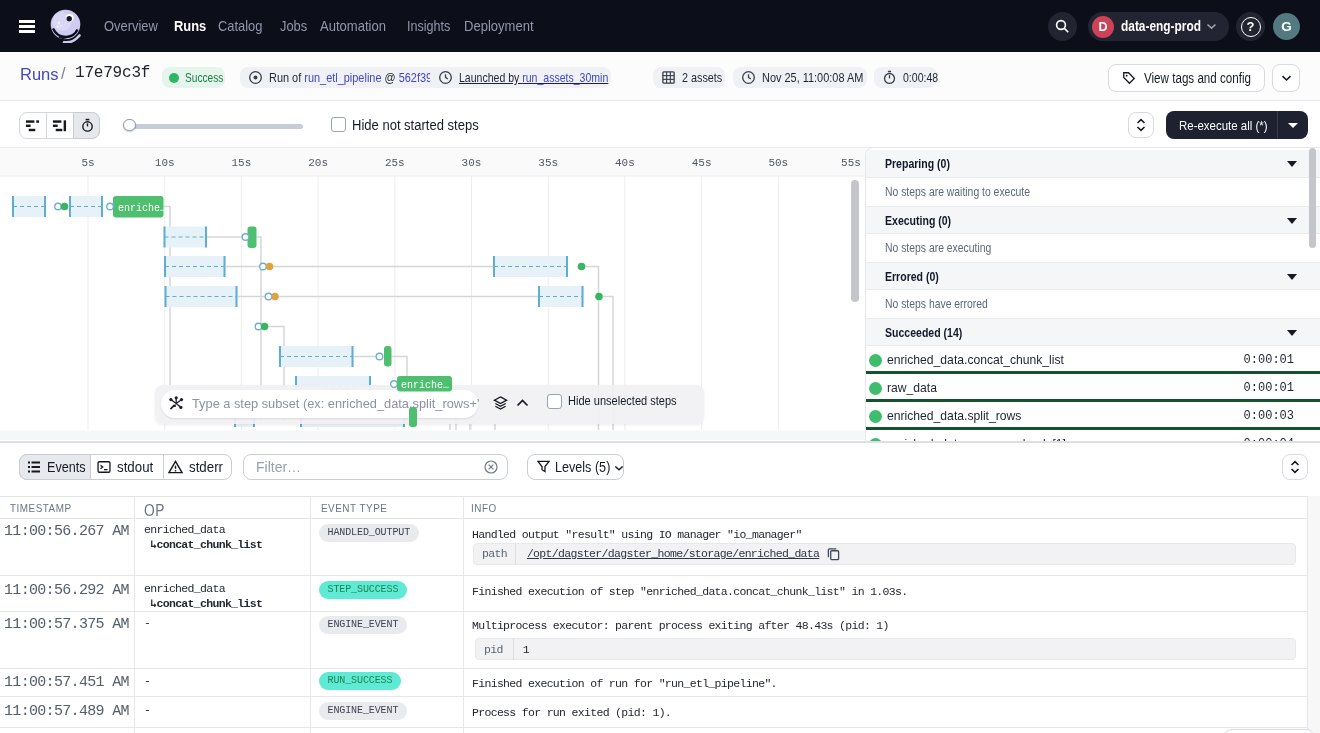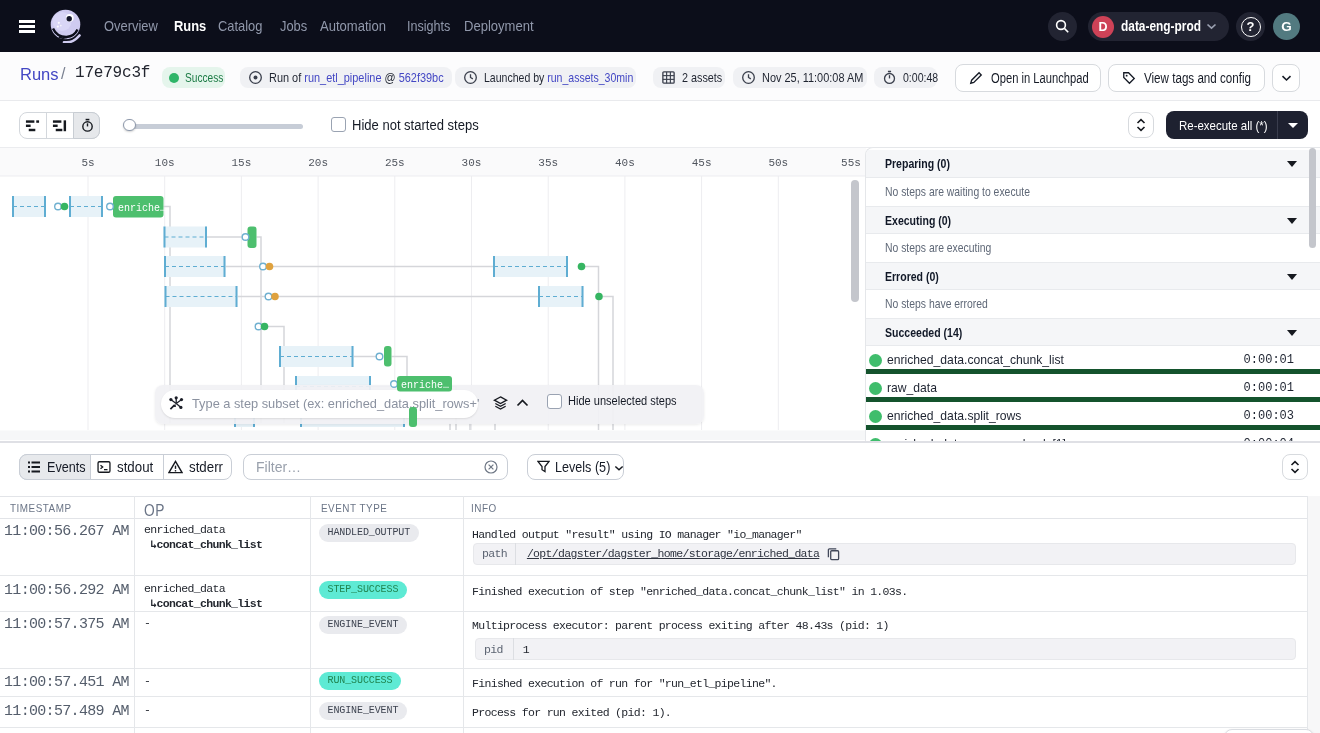--- a/index.html
+++ b/index.html
@@ -27,21 +27,21 @@
 
   
   #gantt { position:absolute; left:0; top:148px; width:866px; height:292px; overflow:hidden; }
 
   
   #rpanel { position:absolute; left:865px; top:147px; width:455px; height:295px; background:#fff; border-left:1px solid #e5e7ea; border-top:1px solid #e5e7ea; border-top-left-radius:8px; overflow:hidden; }
   .phead { position:relative; height:28px; background:#f5f6f8; border-top:1px solid #e8eaed; border-bottom:1px solid #e8eaed; font-size:13.5px; font-weight:700; color:#111827; line-height:27px; padding-left:19px; }
   .phead:first-child { border-top:none; }
   .prow { position:relative; height:28px; font-size:13.5px; color:#5f6877; line-height:28px; padding-left:19px; }
   .caret-down { position:absolute; right:23px; top:11px; width:0; height:0; border-left:5.5px solid transparent; border-right:5.5px solid transparent; border-top:6px solid #16191f; }
-  .sitem { position:relative; height:28px; font-size:13.5px; color:#1d2330; line-height:28px; padding-left:21px; border-bottom:5px solid #14532d;text-decoration:underline;}
+  .sitem { position:relative; height:28px; font-size:13.5px; color:#1d2330; line-height:28px; padding-left:21px; border-bottom:3px solid #14532d;text-decoration:underline;}
   .sdot { position:absolute; left:2.5px; top:7.5px; width:13px; height:13px; border-radius:50%; background:#3fbd6c; }
   .sdur { position:absolute; right:26px; top:0; font-family:"Liberation Mono",monospace; font-size:12px; color:#1d2330; }
 
   
   #logs { position:absolute; left:0; top:441px; width:1144px; height:292px; background:#fff;border-radius:22px; }
   .seg { position:absolute; display:flex; align-items:center; font-size:14px; color:#161b26; }
   .lhead { position:absolute; top:0; height:23px; border-top:1px solid #e2e4e8; border-bottom:1px solid #e2e4e8; font-size:11.5px; color:#6b7587; letter-spacing:0.6px; line-height:27px; }
   .lrow-ts { position:absolute; left:4px; font-family:"Liberation Mono",monospace; font-size:15px; letter-spacing:-0.68px; color:#545d6b; }
   .lrow-op { position:absolute; left:144px; font-family:"Liberation Mono",monospace; font-size:11.5px; letter-spacing:-0.68px; color:#23272f; }
   .linfo { position:absolute; left:472px; font-family:"Liberation Mono",monospace; font-size:11.5px; letter-spacing:-0.68px; color:#23272f; white-space:nowrap; }
@@ -116,21 +116,21 @@
     <div class="abs" style="left:169px;top:20.5px;width:10px;height:10px;border-radius:50%;background:#2eb568;"></div>
     <div class="abs" style="left:184.5px;top:18px;font-size:13px;color:#1d7c46;"><span class="sx" style="transform:scaleX(.78)">Success</span></div>
 
     <div class="tag" style="left:239.5px;width:212px;">
       <svg width="15" height="15" viewBox="0 0 16 16" style="margin-right:6px;">
           <circle cx="8" cy="8" r="6.2" fill="none" stroke="#3a3f4c" stroke-width="1.4"></circle>
           <circle cx="8" cy="8" r="2.1" fill="#3a3f4c"></circle>
         </svg>
       <span class="sx" style="transform:scaleX(.81)">Run of&nbsp;<span class="lnk">run_etl_pipeline</span>&nbsp;@&nbsp;<span class="lnk">562f39bc</span></span>
     </div>
-    <div class="tag" style="left:455px;width:181px;">
+    <div class="tag" style="left:430px;width:181px;text-decoration:underline;">
       <svg width="15" height="15" viewBox="0 0 16 16" style="margin-right:6px;">
           <circle cx="8" cy="8" r="6.2" fill="none" stroke="#3a3f4c" stroke-width="1.4"></circle>
           <path d="M8 4.5 V8 L10.5 9.5" fill="none" stroke="#3a3f4c" stroke-width="1.4"></path>
         </svg>
       <span class="sx" style="transform:scaleX(.78)">Launched by&nbsp;<span class="lnk">run_assets_30min</span></span>
     </div>
     <div class="tag" style="left:653px;width:72px;">
       <svg width="15" height="15" viewBox="0 0 16 16" style="margin-right:6px;">
           <rect x="2" y="2" width="12" height="12" rx="1" fill="none" stroke="#3a3f4c" stroke-width="1.4"></rect>
           <line x1="2" y1="6" x2="14" y2="6" stroke="#3a3f4c" stroke-width="1.2"></line>
@@ -149,26 +149,20 @@
     </div>
     <div class="tag" style="left:874px;width:63px;">
       <svg width="15" height="15" viewBox="0 0 16 16" style="margin-right:6px;">
           <circle cx="8" cy="9" r="5.3" fill="none" stroke="#3a3f4c" stroke-width="1.4"></circle>
           <line x1="8" y1="9" x2="8" y2="5.5" stroke="#3a3f4c" stroke-width="1.4"></line>
           <line x1="6.3" y1="1.6" x2="9.7" y2="1.6" stroke="#3a3f4c" stroke-width="1.6"></line>
         </svg>
       <span class="sx" style="transform:scaleX(.78)">0:00:48</span>
     </div>
 
-    <div class="btn" style="left:955px;top:12px;width:146px;height:28px;justify-content:flex-start;padding-left:13px;">
-      <svg width="14" height="14" viewBox="0 0 16 16" style="margin-right:8px;">
-          <path d="M2 14 L3 10.5 L11.5 2 L14 4.5 L5.5 13 Z" fill="none" stroke="#161b26" stroke-width="1.5"></path>
-        </svg>
-      <span class="sx" style="transform:scaleX(.8)">Open in Launchpad</span>
-    </div>
     <div class="btn" style="left:1108px;top:12px;width:157px;height:28px;justify-content:flex-start;padding-left:13px;">
       <svg width="14" height="14" viewBox="0 0 16 16" style="margin-right:8px;">
           <path d="M2 2 h5.5 L14 8.5 L8.5 14 L2 7.5 Z" fill="none" stroke="#161b26" stroke-width="1.5"></path>
           <circle cx="5.3" cy="5.3" r="1.1" fill="#161b26"></circle>
         </svg>
       <span class="sx" style="transform:scaleX(.83)">View tags and config</span>
     </div>
     <div class="btn" style="left:1272px;top:12px;width:28px;height:28px;">
       <svg width="11" height="7" viewBox="0 0 11 7">
           <path d="M1.5 1.2 L5.5 5 L9.5 1.2" stroke="#161b26" stroke-width="1.6" fill="none"></path>

